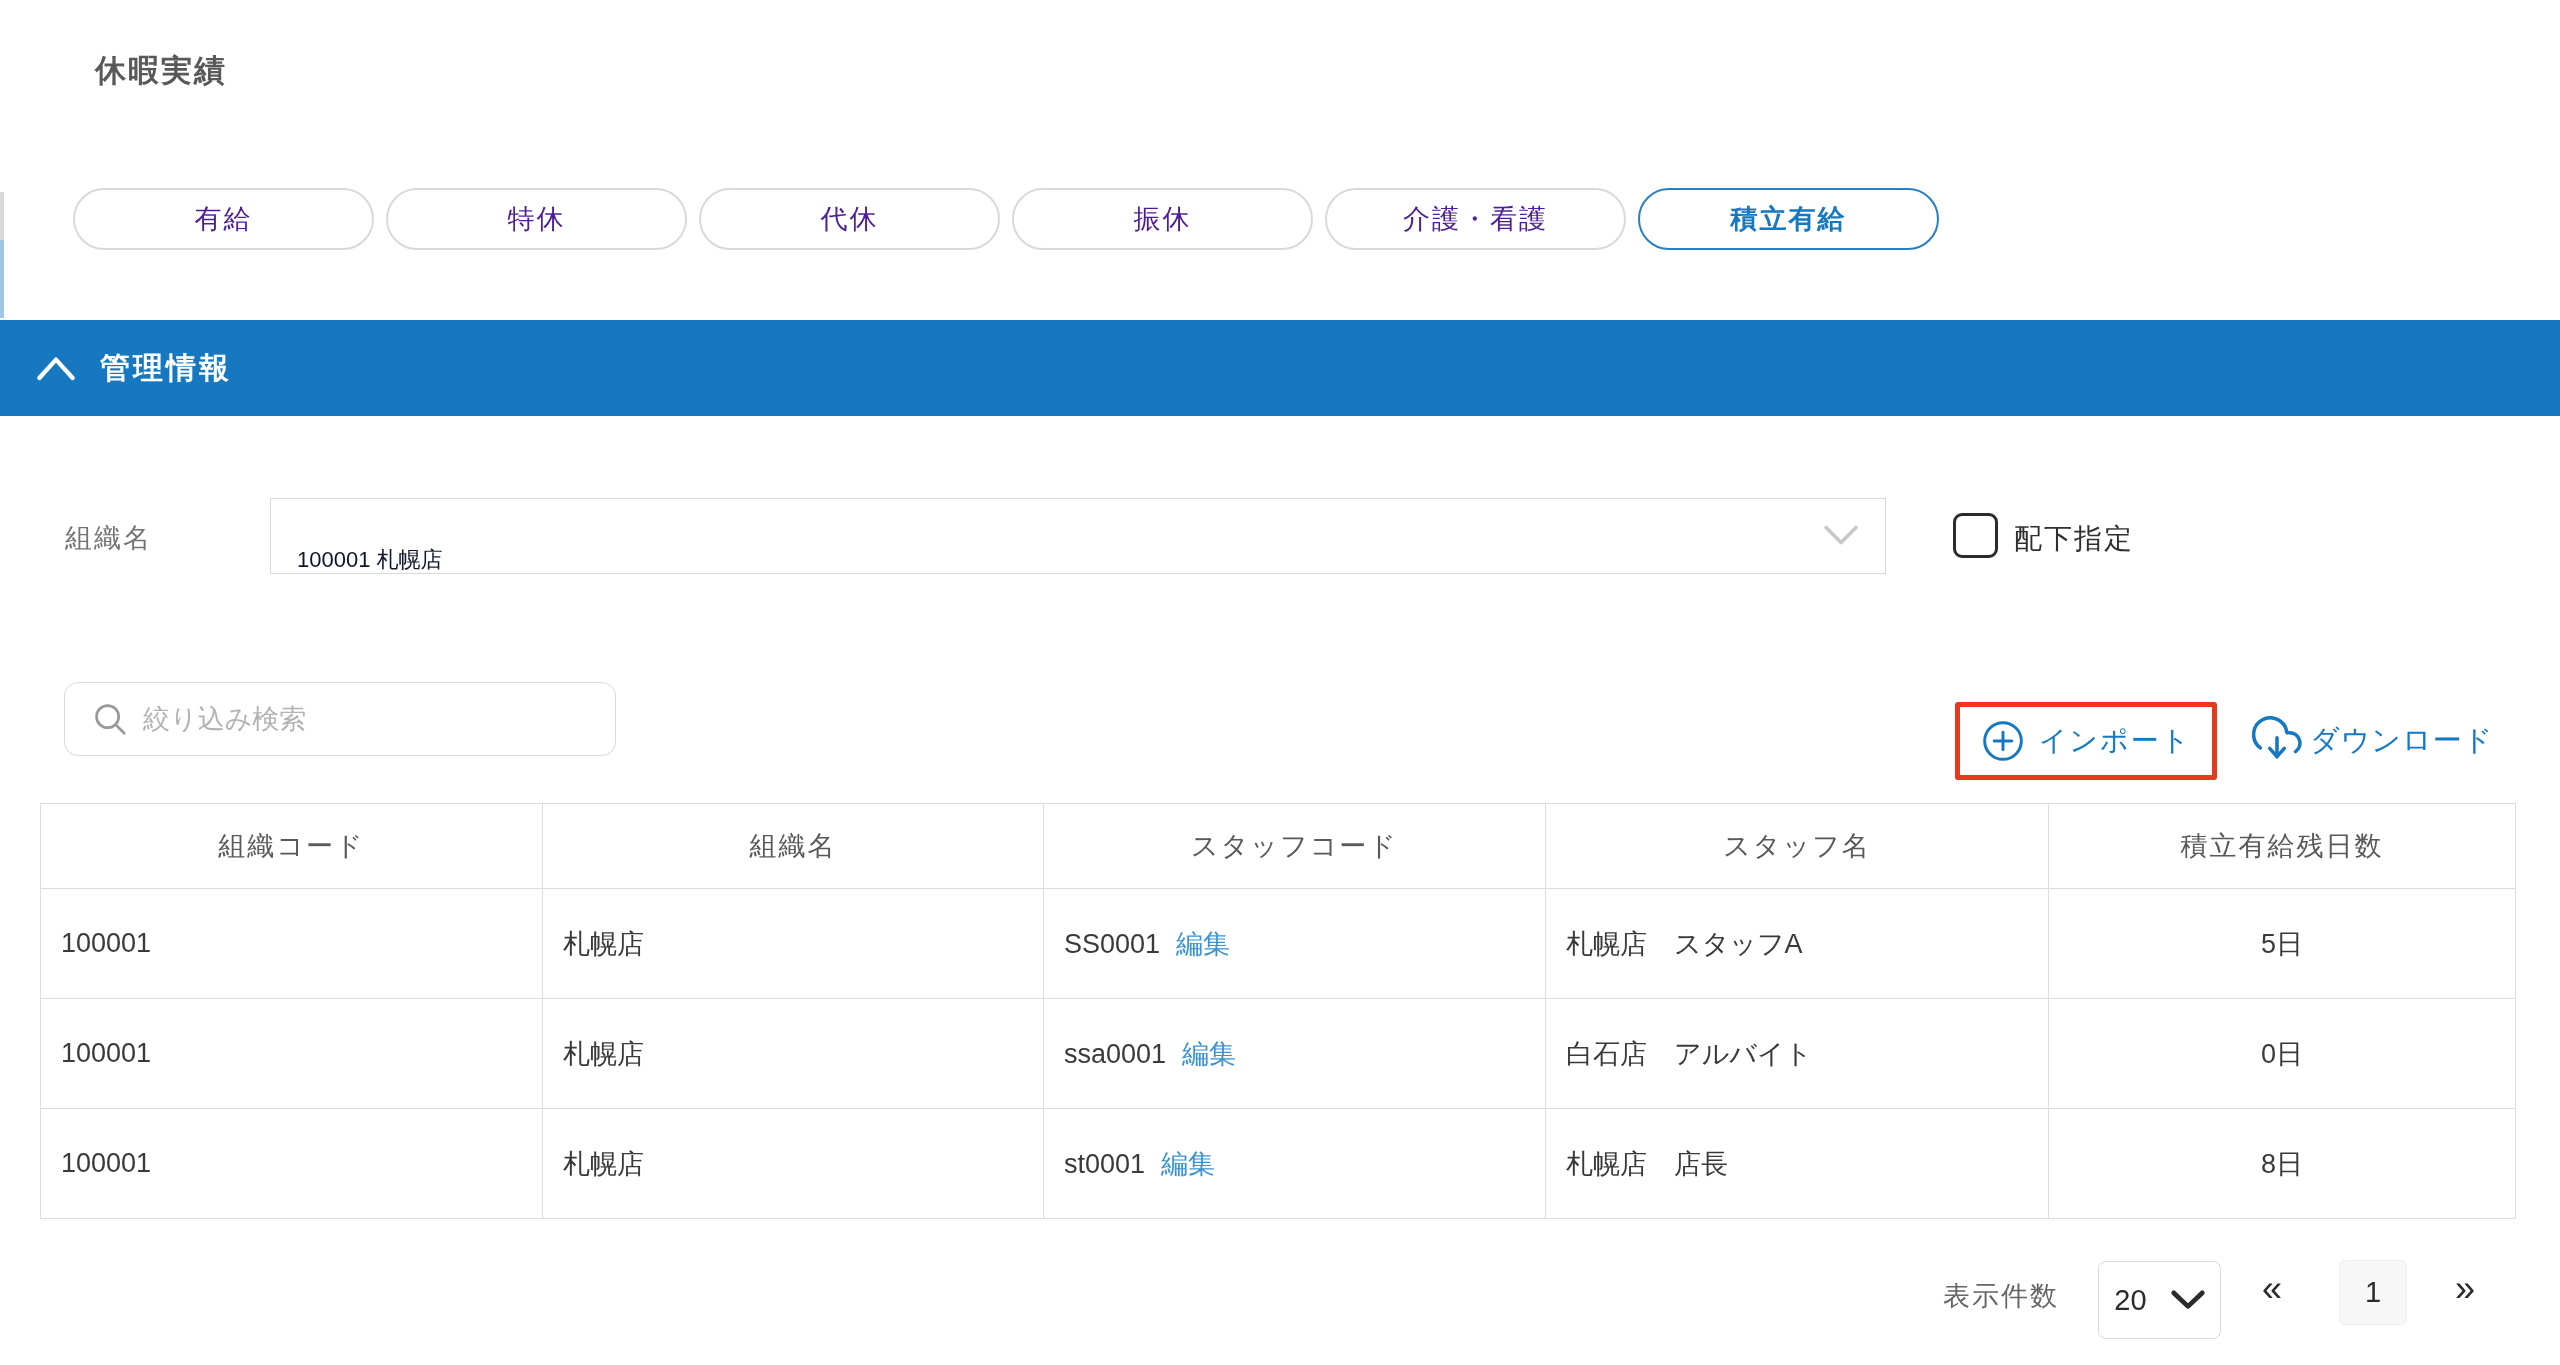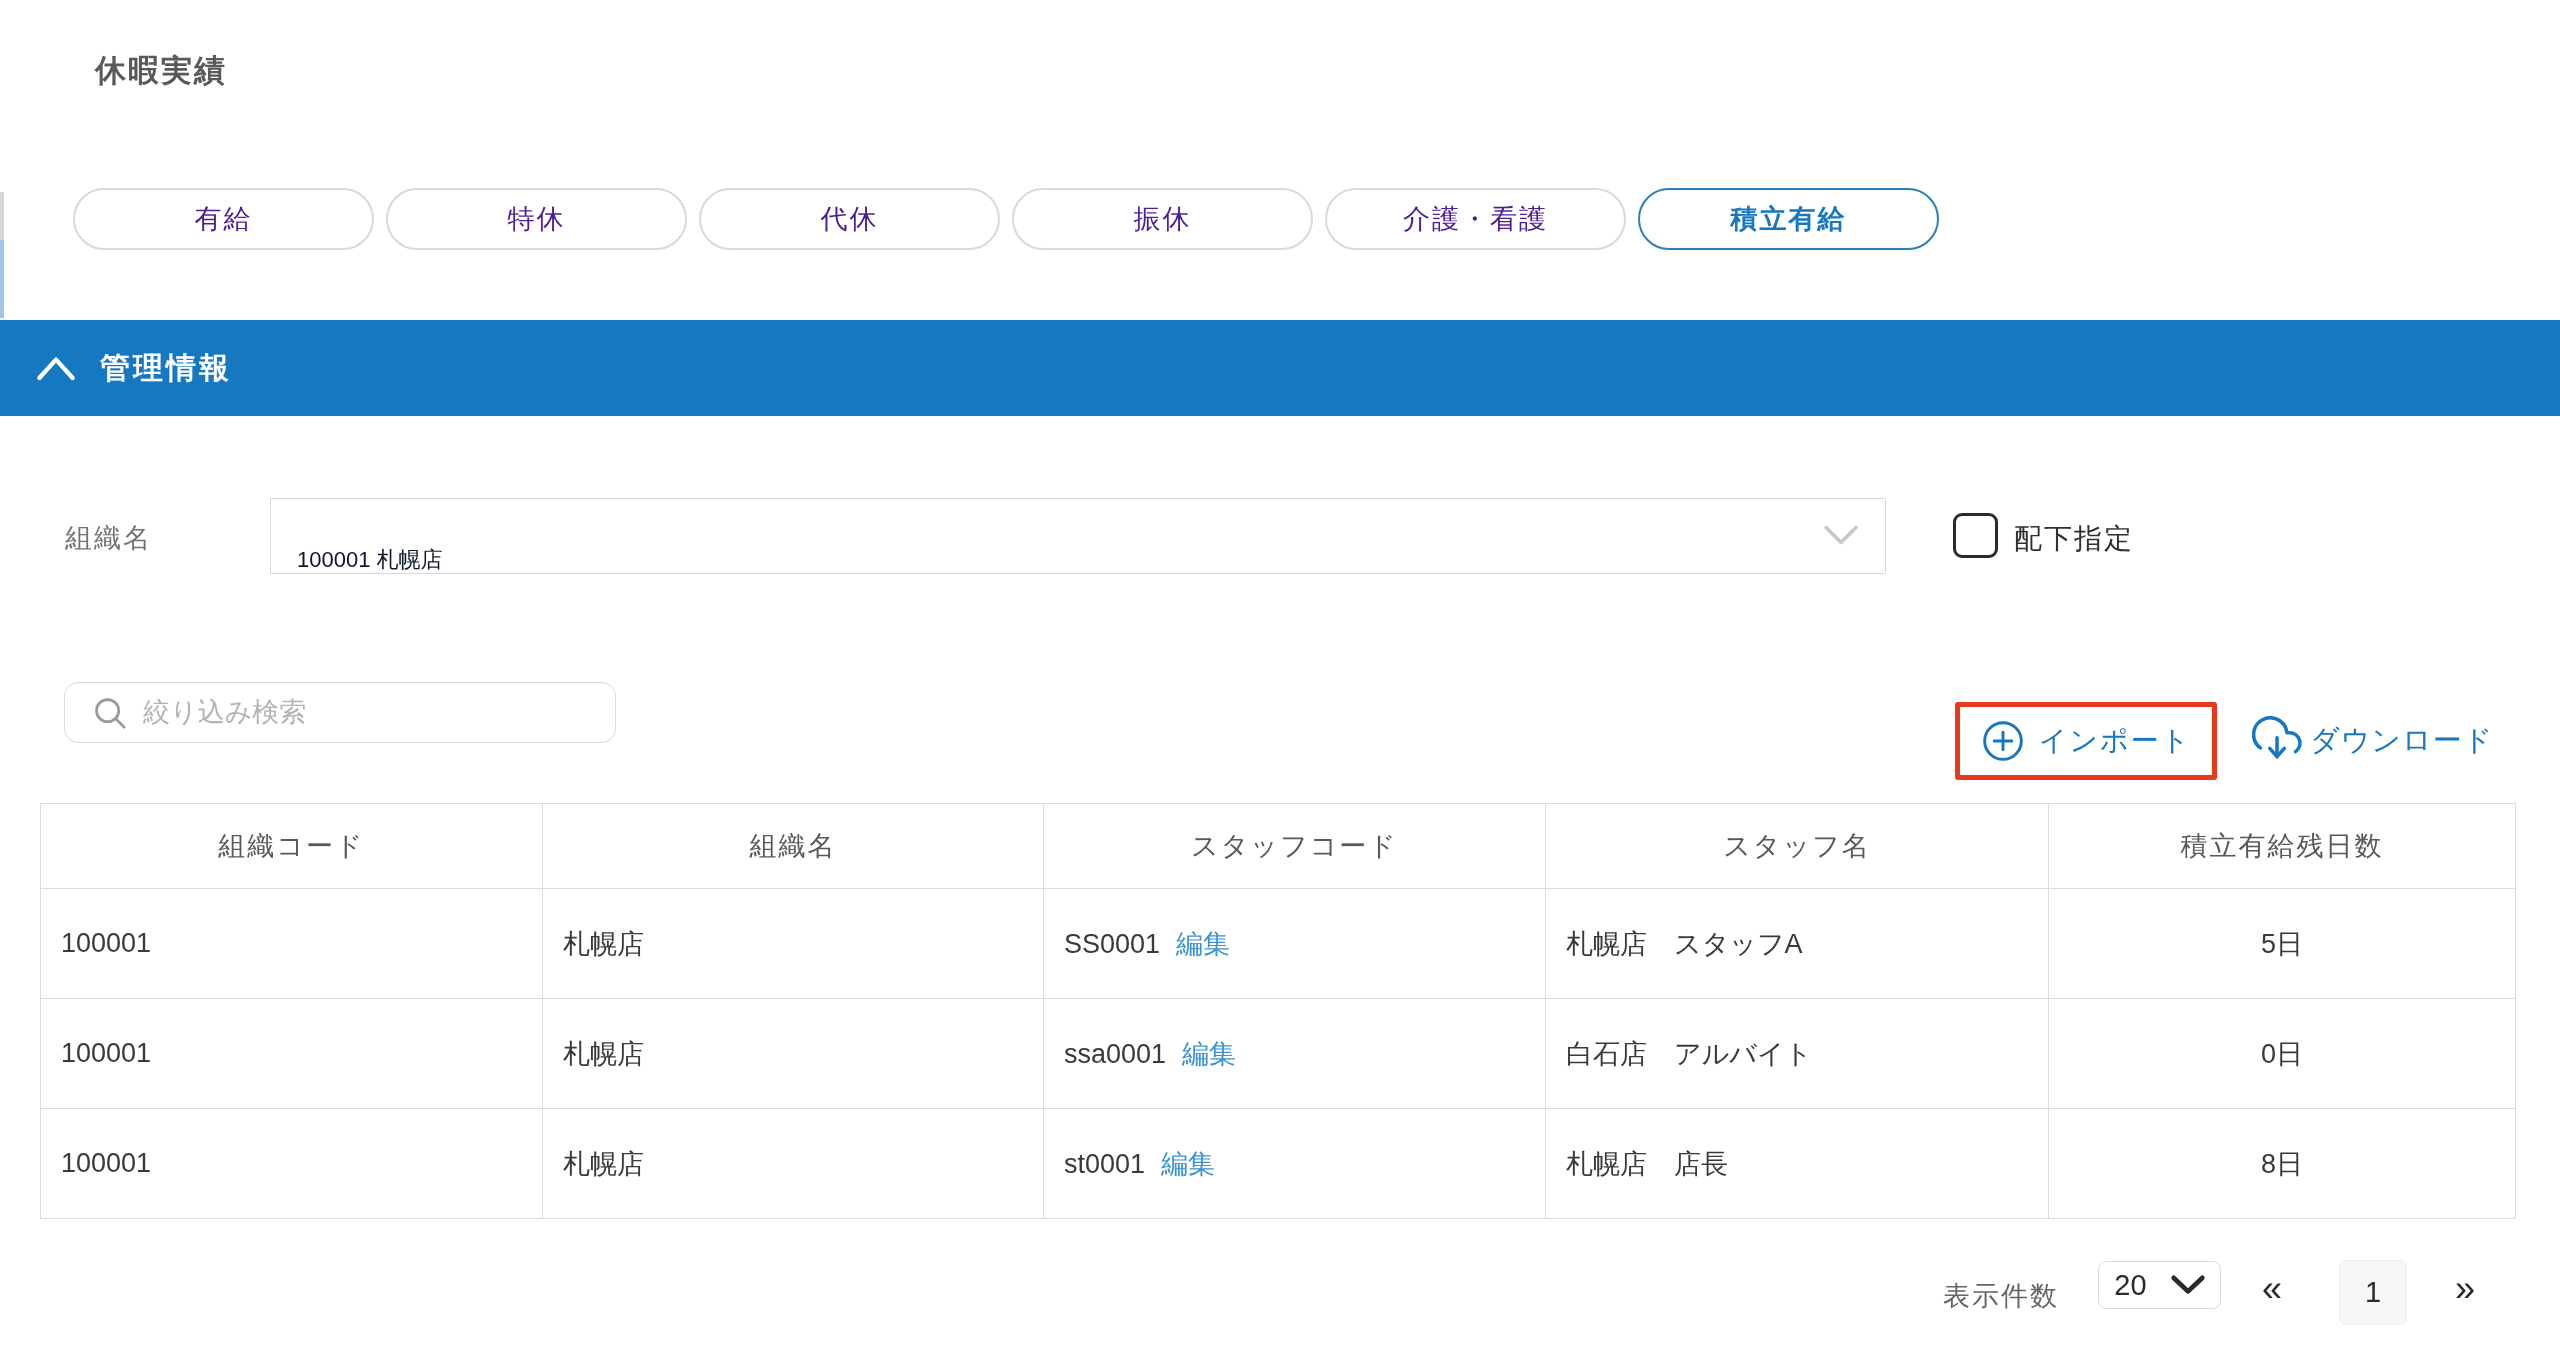--- a/index.html
+++ b/index.html
@@ -30,21 +30,21 @@
   .org-label { position:absolute; left:65px; top:520px; font-size:27px; color:#737373; letter-spacing:2px; }
   .org-select { position:absolute; left:270px; top:498px; width:1616px; height:76px; border:1px solid #d9d9d9;
                 background:#fff; display:flex; align-items:center; cursor:pointer; }
   .org-select .val { margin-left:26px; font-size:22px; color:#0f172a;margin-top:48px; }
   .org-select .dd { position:absolute; right:26px; top:24px; width:36px; height:24px; }
   .subcheck { position:absolute; left:1953px; top:513px; width:45px; height:45px; border:3px solid #2b2b2b;
               border-radius:9px; background:#fff; cursor:pointer; }
   .subcheck-label { position:absolute; left:2014px; top:520px; font-size:28px; color:#2f2f2f; letter-spacing:2px; }
 
   
-  .search-box { position:absolute; left:64px; top:682px; width:552px; height:61px; border:1px solid #d9d9d9;
+  .search-box { position:absolute; left:64px; top:682px; width:552px; height:74px; border:1px solid #d9d9d9;
                 border-radius:14px; display:flex; align-items:center; background:#fff; }
   .search-box svg { width:38px; height:38px; margin-left:26px; flex:0 0 auto; }
   .search-box input { border:none; outline:none; font-size:27px; color:#333; margin-left:14px; width:420px;
                       font-family:inherit; background:transparent; }
   .search-box input::placeholder { color:#b3b3b3; }
 
   .import-btn { position:absolute; left:1955px; top:702px; width:262px; height:78px; border:5px solid #e8391d;
                 border-radius:3px; background:#fff; display:flex; align-items:center; justify-content:center;
                 gap:14px; cursor:pointer; }
   .import-btn svg { width:44px; height:44px; }
@@ -58,21 +58,21 @@
   
   table.grid { position:absolute; left:40px; top:803px; width:2475px; border-collapse:collapse; table-layout:fixed; }
   table.grid th, table.grid td { border:1px solid #dcdcdc; font-weight:normal; }
   table.grid th { height:85px; font-size:27px; color:#595959; text-align:center; letter-spacing:2px; background:#fff; }
   table.grid td { height:110px; font-size:27px; color:#3a3a3a; padding-left:20px; text-align:left; background:#fff; }
   table.grid td.center { text-align:center; padding-left:0; }
   .edit-link { color:#3b93d0; margin-left:16px; cursor:pointer;text-align:right; }
 
   
   .perpage-label { position:absolute; left:1943px; top:1278px; font-size:27px; color:#666; letter-spacing:2px; }
-  .perpage-select { position:absolute; left:2098px; top:1261px; width:123px; height:48px; border:1px solid #d9d9d9;
+  .perpage-select { position:absolute; left:2098px; top:1261px; width:123px; height:78px; border:1px solid #d9d9d9;
                     border-radius:8px; background:#fff; display:flex; align-items:center; justify-content:center;
                     gap:24px; cursor:pointer; }
   .perpage-select .val { font-size:29px; color:#2b2b2b; }
   .perpage-select svg { width:34px; height:22px; }
   .pg-prev { position:absolute; left:2262px; top:1268px; font-size:36px; color:#2b2b2b; cursor:pointer; }
   .pg-page { position:absolute; left:2339px; top:1260px; width:68px; height:65px; background:#f7f7f7;
              border:1px solid #efefef; border-radius:6px; display:flex; align-items:center; justify-content:center;
              font-size:29px; color:#2b2b2b; cursor:pointer; }
   .pg-next { position:absolute; left:2455px; top:1268px; font-size:36px; color:#2b2b2b; cursor:pointer; }
 </style>

